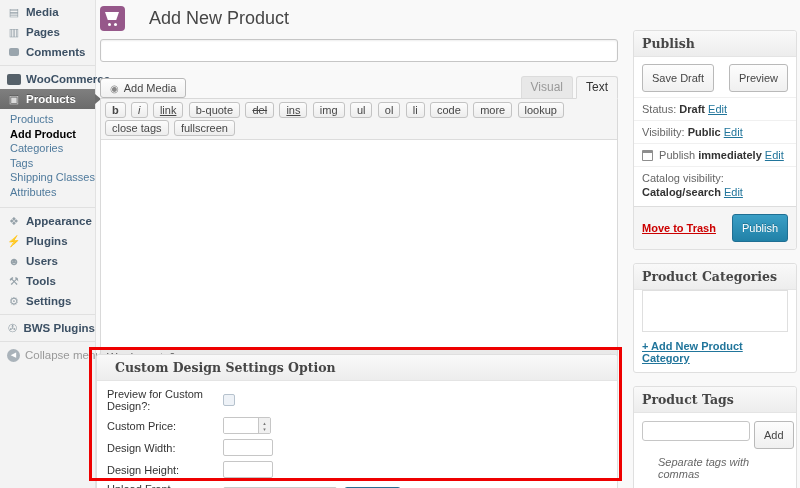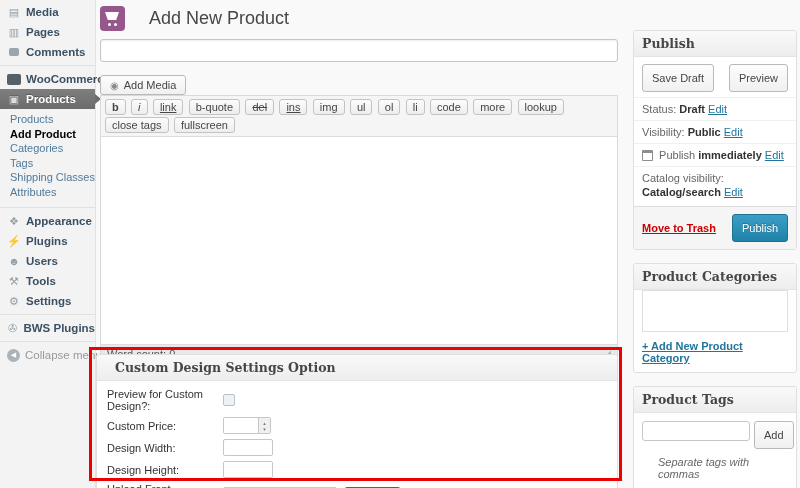--- a/index.html
+++ b/index.html
@@ -253,20 +253,24 @@
     </span>
     <h1 class="page-title">Add New Product</h1>
   </div>
 
   <input class="title-input" type="text" value="" style="">
 
   <div class="media-row">
     <span class="btn add-media-btn">
       <span class="am-icon">◉</span>
       <span>Add Media</span>
+    </span>
+    <span class="etabs">
+      <span class="etab etab-visual">Visual</span>
+      <span class="etab etab-text">Text</span>
     </span>
   </div>
 
   <div class="editor-wrap">
     <div class="qt-toolbar">
       <span class="qt qt-bold">b</span>
       <span class="qt qt-italic">i</span>
       <span class="qt qt-underline">link</span>
       <span class="qt">b-quote</span>
       <span class="qt qt-strike">del</span>

